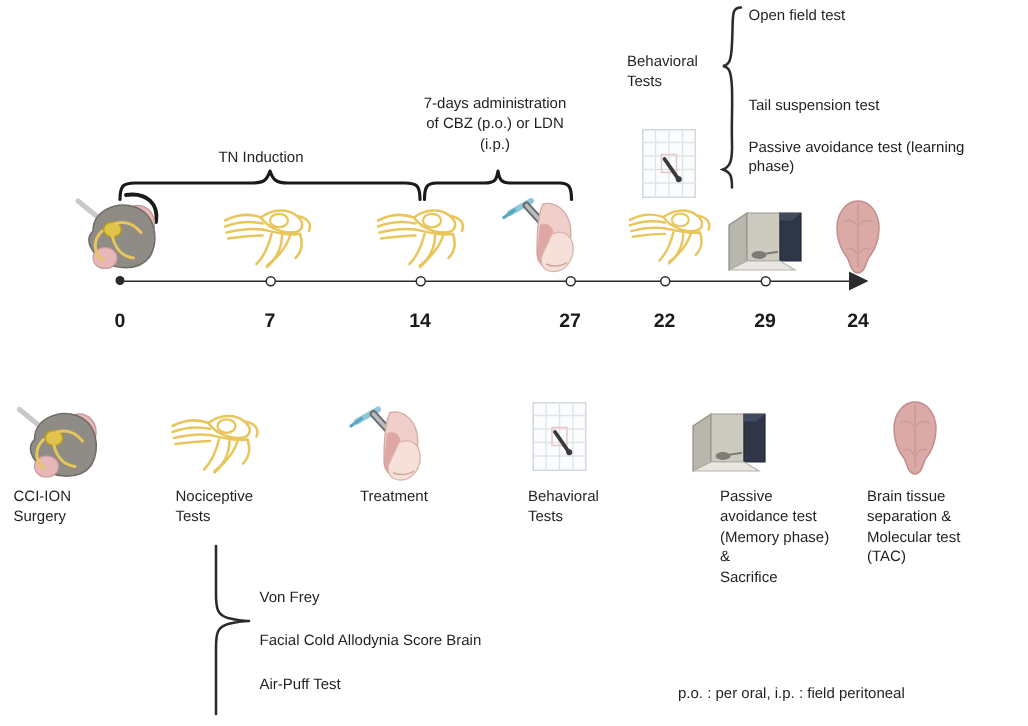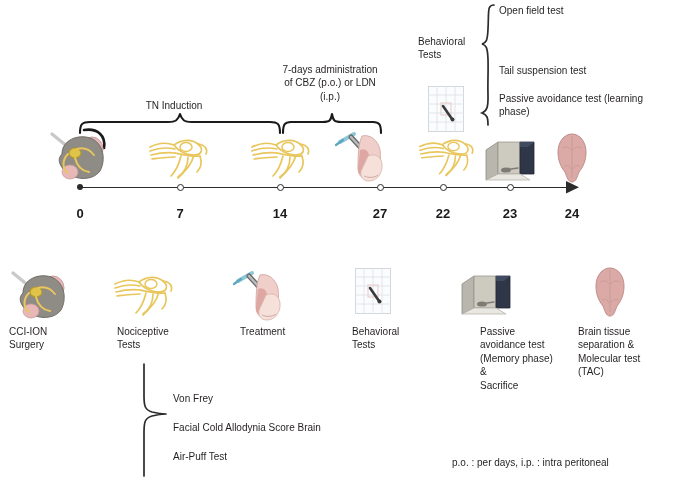--- a/index.html
+++ b/index.html
@@ -204,21 +204,21 @@
   <div class="ring" style="left:277px;top:184px;"></div>
   <div class="ring" style="left:377px;top:184px;"></div>
   <div class="ring" style="left:440px;top:184px;"></div>
   <div class="ring" style="left:507px;top:184px;"></div>
 
   <div class="abs tick-label" style="left:60px;top:206px;">0</div>
   <div class="abs tick-label" style="left:160px;top:206px;">7</div>
   <div class="abs tick-label" style="left:260px;top:206px;">14</div>
   <div class="abs tick-label" style="left:360px;top:206px;">27</div>
   <div class="abs tick-label" style="left:423px;top:206px;">22</div>
-  <div class="abs tick-label" style="left:490px;top:206px;">23</div>
+  <div class="abs tick-label" style="left:490px;top:206px;">29</div>
   <div class="abs tick-label" style="left:552px;top:206px;">24</div>
 
   <div class="iconbox" style="left:5px;top:265px;">
     <svg width="68" height="58" viewBox="0 0 68 58">
       <path d="M8 8 L30 26" stroke="#c9c9c9" stroke-width="3.4" stroke-linecap="round"></path>
       <ellipse cx="48" cy="23" rx="11" ry="12" fill="#e8b8b8" stroke="#c99c9c" stroke-width="1"></ellipse>
       <path d="M18 28 C18 14 34 8 46 12 C60 17 62 34 56 45 C48 56 28 54 20 44 C14 37 14 32 18 28 Z" fill="#8f8b85" stroke="#6f6b66" stroke-width="1"></path>
       <ellipse cx="26" cy="46" rx="8" ry="7" fill="#e8b8b8" stroke="#c99c9c" stroke-width="0.8"></ellipse>
       <ellipse cx="31" cy="27" rx="6" ry="5" fill="#e0c34a" stroke="#b59a26" stroke-width="1.1"></ellipse>
       <g stroke="#e8c65c" stroke-width="2" fill="none" stroke-linecap="round">
@@ -325,15 +325,15 @@
     <svg width="26" height="116" viewBox="0 0 26 116">
       <path d="M2 2 C2 10 2 24 2 34 C2 44 3 48 10 50 C18 52 20 52 24 52
                C20 52 18 52 10 54 C3 56 2 60 2 70 C2 82 2 100 2 114" fill="none" stroke="#2b2b2b" stroke-width="1.7" stroke-linecap="round" stroke-linejoin="round"></path>
     </svg>
   </div>
 
   <div class="abs txt" style="left:173px;top:392px;width:260px;">Von Frey</div>
   <div class="abs txt" style="left:173px;top:421px;width:280px;">Facial Cold Allodynia Score Brain</div>
   <div class="abs txt" style="left:173px;top:450px;width:260px;">Air-Puff Test</div>
 
-  <div class="abs txt" style="left:452px;top:456px;width:230px;">p.o. : per days, i.p. : intra peritoneal</div>
+  <div class="abs txt" style="left:452px;top:456px;width:230px;">p.o. : per oral, i.p. : field peritoneal</div>
 
 </div>
 
 </body></html>

